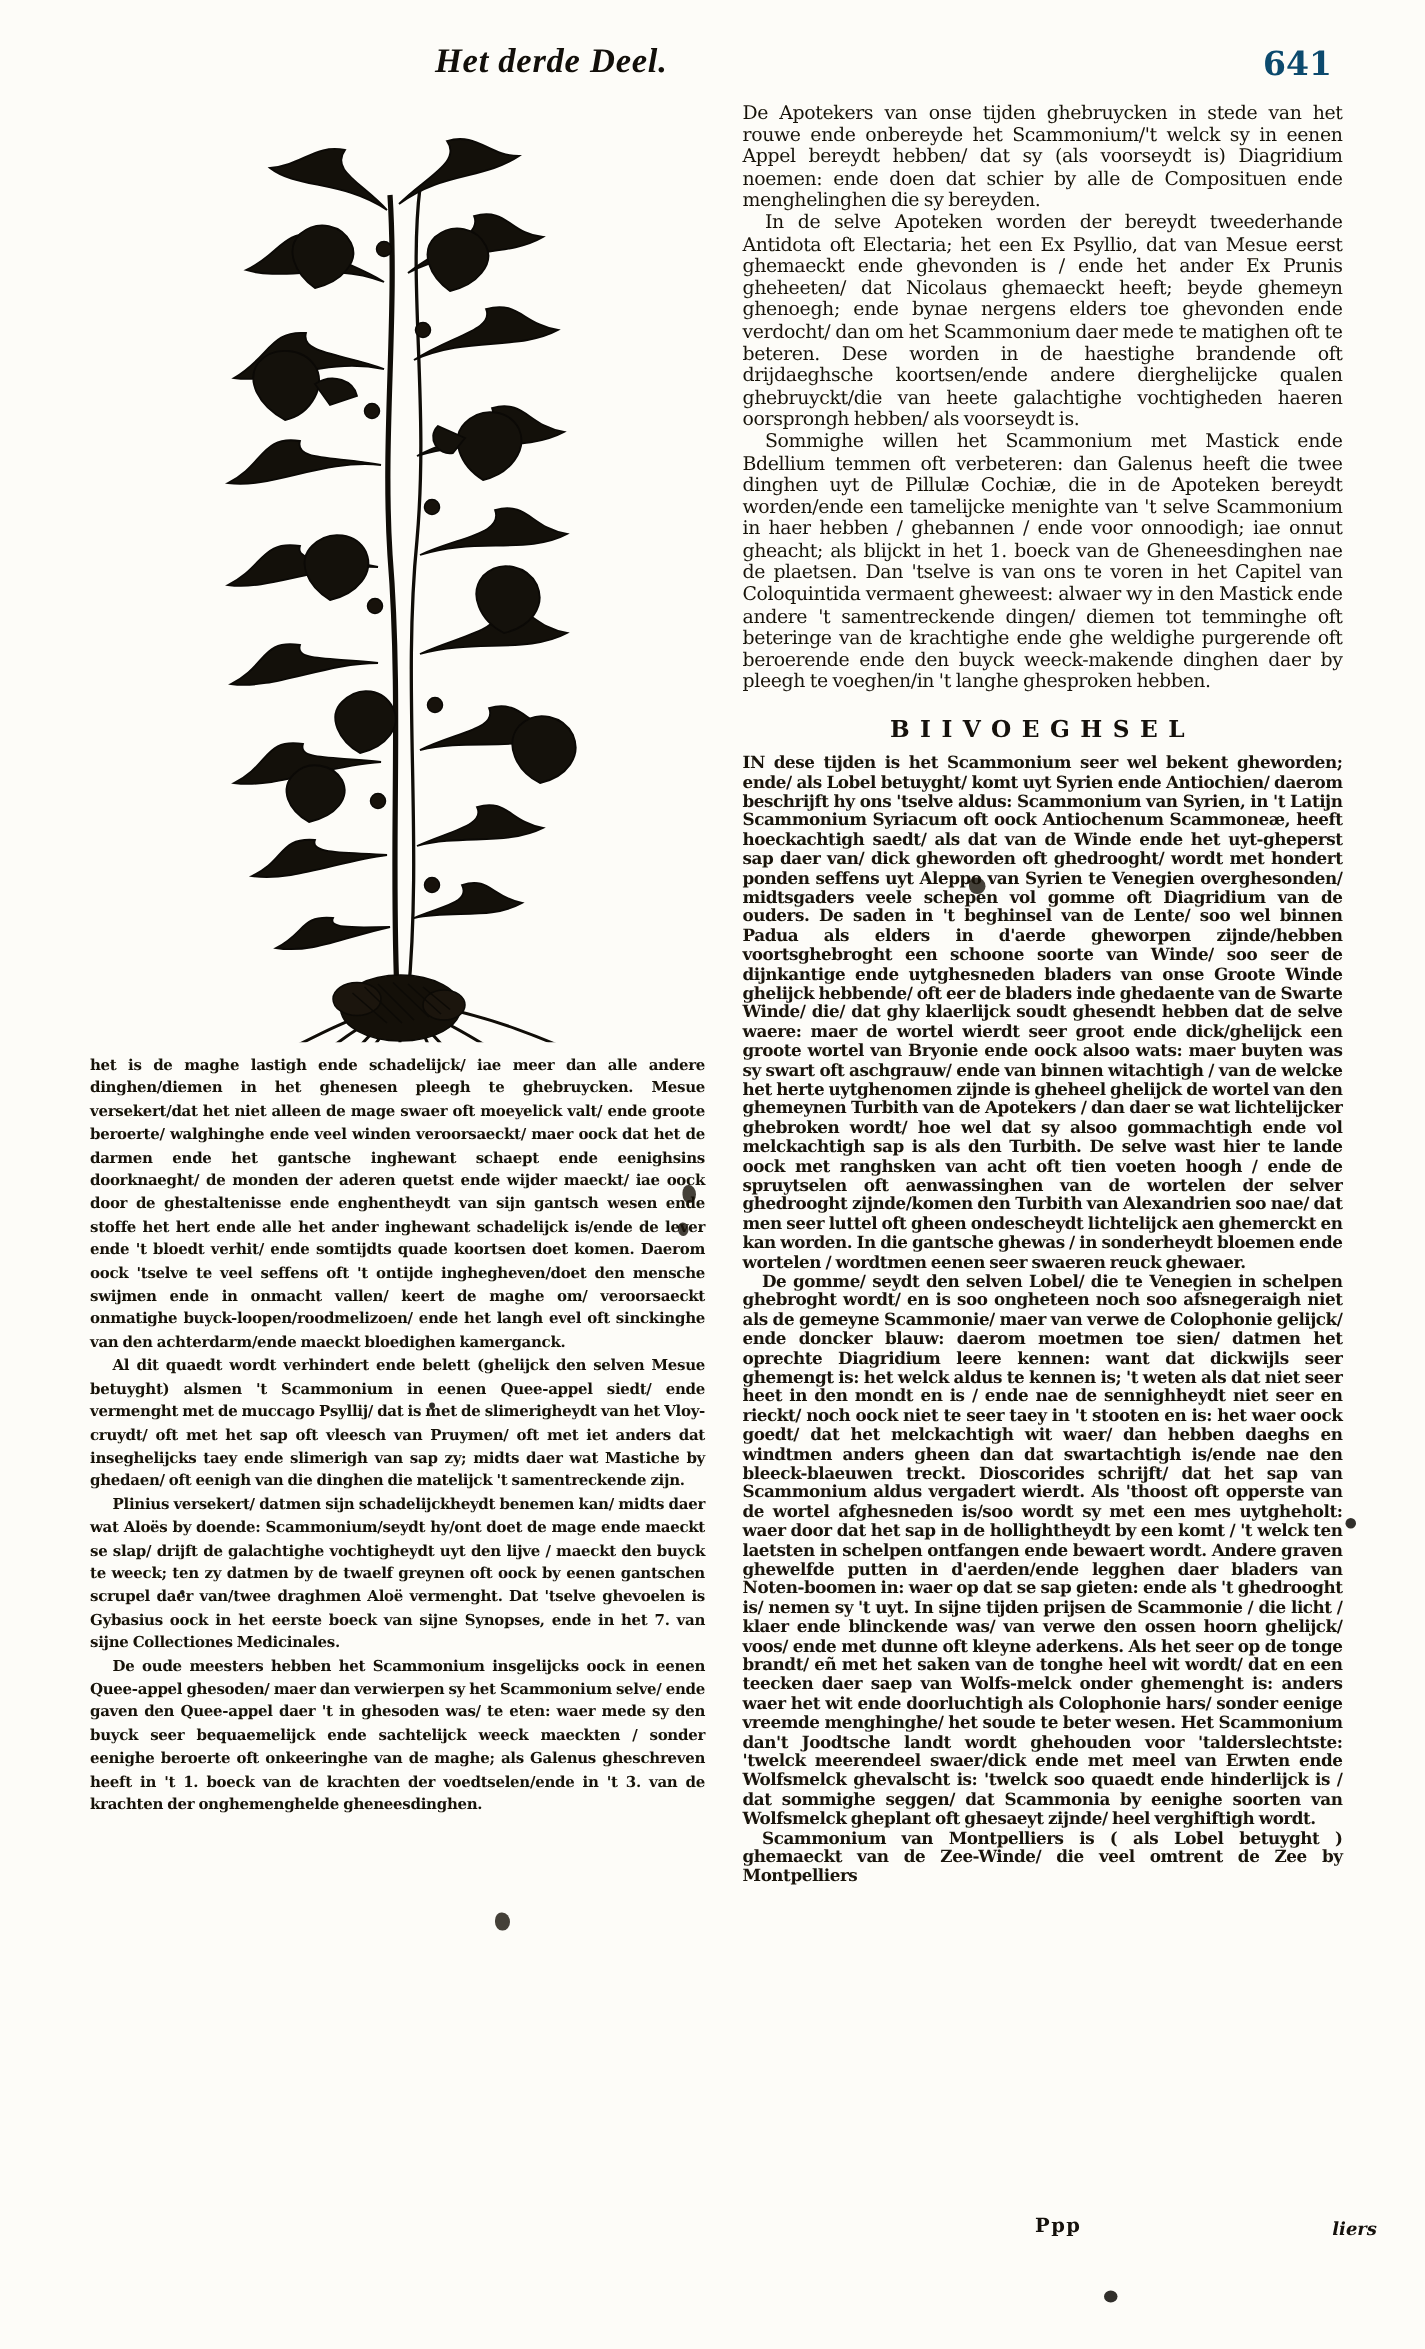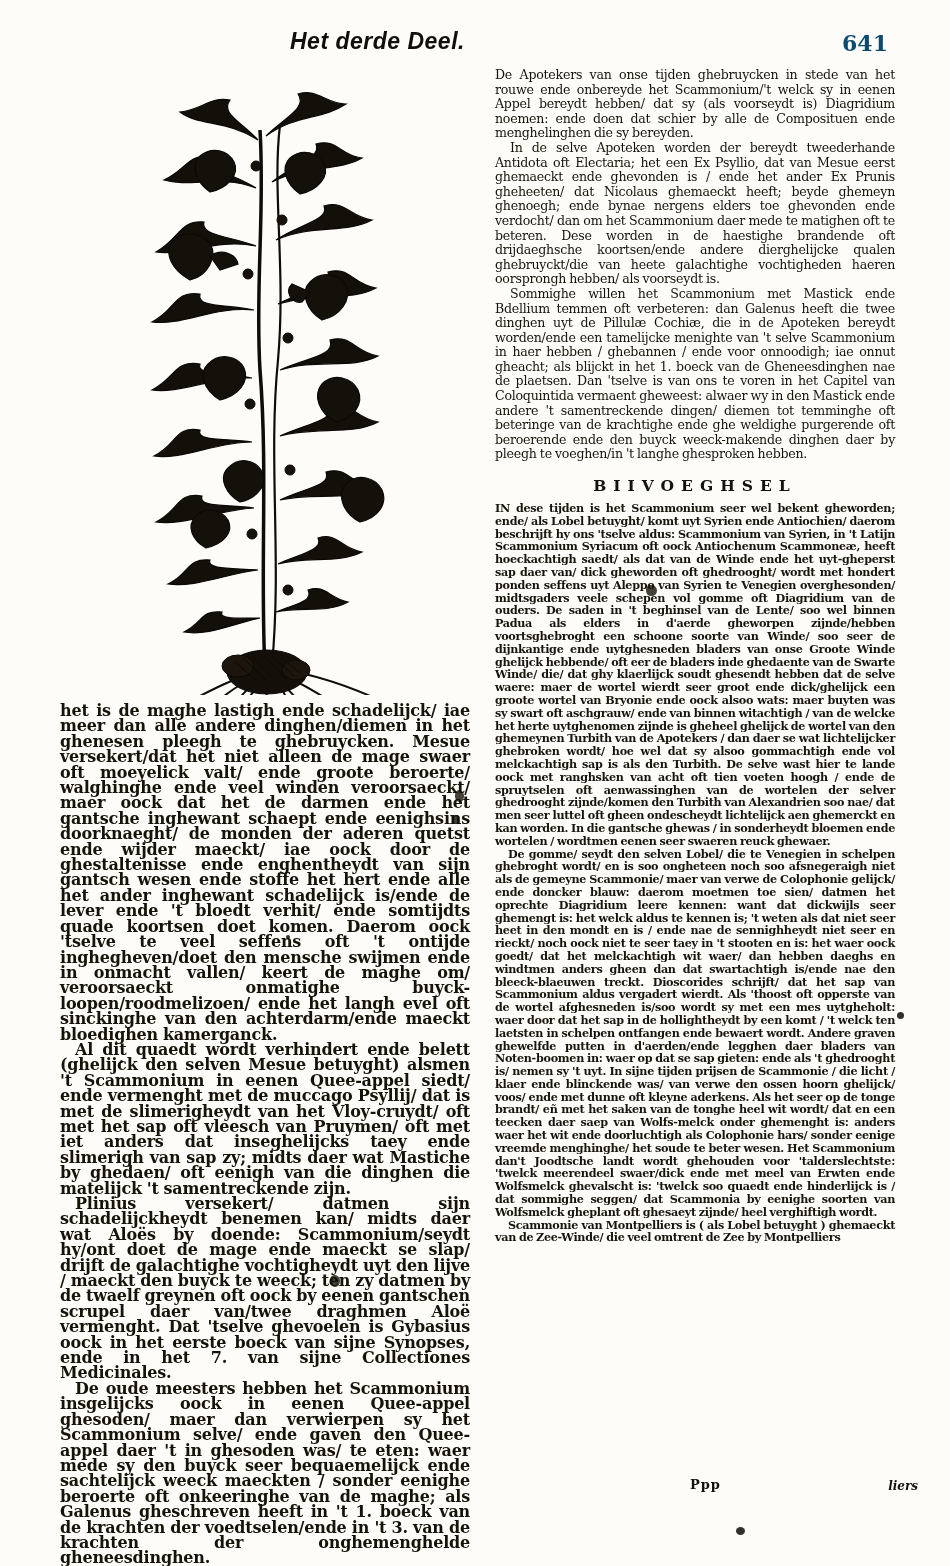--- a/index.html
+++ b/index.html
@@ -25,21 +25,21 @@
     position: absolute;
     top: 28px;
     left: 60px;
     right: 40px;
     height: 36px;
   }
   .rh-left {
     position: absolute;
     left: 230px;
     top: 0;
-    font-family: Liberation Sans, sans-serif;
+    font-family: Liberation Serif, serif;
     font-weight: bold;
     font-size: 23px;
     letter-spacing: 0.5px;
     color: #120f0a;
     font-style: italic;
   }
   .rh-right {
     position: absolute;
     left: 505px;
     top: 0;
@@ -84,21 +84,21 @@
     position: relative;
     width: 410px;
     height: 625px;
     margin: 0 auto 8px auto;
     overflow: hidden;
   }
   .woodcut svg { display: block; }
   
   .blackletter {
     font-family: "DejaVu Serif", serif;
-    font-size: 16px;
+    font-size: 10px;
     line-height: 15.4px;
     text-align: justify;
     font-weight: bold;
     letter-spacing: -0.2px;
     word-spacing: -0.5px;
     color: #171309;
   }
   .blackletter p {
     margin: 0 0 0 0;
     text-indent: 15px;
@@ -284,21 +284,21 @@
       <p class="first">De Apotekers van onse tijden ghebruycken in stede van het rouwe ende onbereyde het Scammonium/'t welck sy in eenen Appel bereydt hebben/ dat sy (als voorseydt is) Diagridium noemen: ende doen dat schier by alle de Composituen ende menghelinghen die sy bereyden.</p>
       <p>In de selve Apoteken worden der bereydt tweederhande Antidota oft Electaria; het een Ex Psyllio, dat van Mesue eerst ghemaeckt ende ghevonden is / ende het ander Ex Prunis gheheeten/ dat Nicolaus ghemaeckt heeft; beyde ghemeyn ghenoegh; ende bynae nergens elders toe ghevonden ende verdocht/ dan om het Scammonium daer mede te matighen oft te beteren. Dese worden in de haestighe brandende oft drijdaeghsche koortsen/ende andere dierghelijcke qualen ghebruyckt/die van heete galachtighe vochtigheden haeren oorsprongh hebben/ als voorseydt is.</p>
       <p>Sommighe willen het Scammonium met Mastick ende Bdellium temmen oft verbeteren: dan Galenus heeft die twee dinghen uyt de Pillulæ Cochiæ, die in de Apoteken bereydt worden/ende een tamelijcke menighte van 't selve Scammonium in haer hebben / ghebannen / ende voor onnoodigh; iae onnut gheacht; als blijckt in het 1. boeck van de Gheneesdinghen nae de plaetsen. Dan 'tselve is van ons te voren in het Capitel van Coloquintida vermaent gheweest: alwaer wy in den Mastick ende andere 't samentreckende dingen/ diemen tot temminghe oft beteringe van de krachtighe ende ghe weldighe purgerende oft beroerende ende den buyck weeck-makende dinghen daer by pleegh te voeghen/in 't langhe ghesproken hebben.</p>
     </div>
 
     <div class="section-title">BIIVOEGHSEL</div>
 
     <div class="smalltext">
       <p class="first">IN dese tijden is het Scammonium seer wel bekent gheworden; ende/ als Lobel betuyght/ komt uyt Syrien ende Antiochien/ daerom beschrijft hy ons 'tselve aldus: Scammonium van Syrien, in 't Latijn Scammonium Syriacum oft oock Antiochenum Scammoneæ, heeft hoeckachtigh saedt/ als dat van de Winde ende het uyt-gheperst sap daer van/ dick gheworden oft ghedrooght/ wordt met hondert ponden seffens uyt Aleppo van Syrien te Venegien overghesonden/ midtsgaders veele schepen vol gomme oft Diagridium van de ouders. De saden in 't beghinsel van de Lente/ soo wel binnen Padua als elders in d'aerde gheworpen zijnde/hebben voortsghebroght een schoone soorte van Winde/ soo seer de dijnkantige ende uytghesneden bladers van onse Groote Winde ghelijck hebbende/ oft eer de bladers inde ghedaente van de Swarte Winde/ die/ dat ghy klaerlijck soudt ghesendt hebben dat de selve waere: maer de wortel wierdt seer groot ende dick/ghelijck een groote wortel van Bryonie ende oock alsoo wats: maer buyten was sy swart oft aschgrauw/ ende van binnen witachtigh / van de welcke het herte uytghenomen zijnde is gheheel ghelijck de wortel van den ghemeynen Turbith van de Apotekers / dan daer se wat lichtelijcker ghebroken wordt/ hoe wel dat sy alsoo gommachtigh ende vol melckachtigh sap is als den Turbith. De selve wast hier te lande oock met ranghsken van acht oft tien voeten hoogh / ende de spruytselen oft aenwassinghen van de wortelen der selver ghedrooght zijnde/komen den Turbith van Alexandrien soo nae/ dat men seer luttel oft gheen ondescheydt lichtelijck aen ghemerckt en kan worden. In die gantsche ghewas / in sonderheydt bloemen ende wortelen / wordtmen eenen seer swaeren reuck ghewaer.</p>
       <p>De gomme/ seydt den selven Lobel/ die te Venegien in schelpen ghebroght wordt/ en is soo ongheteen noch soo afsnegeraigh niet als de gemeyne Scammonie/ maer van verwe de Colophonie gelijck/ ende doncker blauw: daerom moetmen toe sien/ datmen het oprechte Diagridium leere kennen: want dat dickwijls seer ghemengt is: het welck aldus te kennen is; 't weten als dat niet seer heet in den mondt en is / ende nae de sennighheydt niet seer en rieckt/ noch oock niet te seer taey in 't stooten en is: het waer oock goedt/ dat het melckachtigh wit waer/ dan hebben daeghs en windtmen anders gheen dan dat swartachtigh is/ende nae den bleeck-blaeuwen treckt. Dioscorides schrijft/ dat het sap van Scammonium aldus vergadert wierdt. Als 'thoost oft opperste van de wortel afghesneden is/soo wordt sy met een mes uytgheholt: waer door dat het sap in de hollightheydt by een komt / 't welck ten laetsten in schelpen ontfangen ende bewaert wordt. Andere graven ghewelfde putten in d'aerden/ende legghen daer bladers van Noten-boomen in: waer op dat se sap gieten: ende als 't ghedrooght is/ nemen sy 't uyt. In sijne tijden prijsen de Scammonie / die licht / klaer ende blinckende was/ van verwe den ossen hoorn ghelijck/ voos/ ende met dunne oft kleyne aderkens. Als het seer op de tonge brandt/ eñ met het saken van de tonghe heel wit wordt/ dat en een teecken daer saep van Wolfs-melck onder ghemenght is: anders waer het wit ende doorluchtigh als Colophonie hars/ sonder eenige vreemde menghinghe/ het soude te beter wesen. Het Scammonium dan't Joodtsche landt wordt ghehouden voor 'talderslechtste: 'twelck meerendeel swaer/dick ende met meel van Erwten ende Wolfsmelck ghevalscht is: 'twelck soo quaedt ende hinderlijck is / dat sommighe seggen/ dat Scammonia by eenighe soorten van Wolfsmelck gheplant oft ghesaeyt zijnde/ heel verghiftigh wordt.</p>
-      <p>Scammonie van Montpelliers is ( als Lobel betuyght ) ghemaeckt van de Zee-Winde/ die veel omtrent de Zee by Montpelliers</p>
+      <p>Scammonium van Montpelliers is ( als Lobel betuyght ) ghemaeckt van de Zee-Winde/ die veel omtrent de Zee by Montpelliers</p>
     </div>
   </div>
 
   <div class="signature">Ppp</div>
   <div class="catchword">liers</div>
 
   <div class="blotch" style="left:455px;top:790px;width:9px;height:12px;"></div>
   <div class="blotch" style="left:452px;top:815px;width:7px;height:9px;"></div>
   <div class="blotch" style="left:330px;top:1275px;width:10px;height:12px;"></div>
   <div class="blotch" style="left:646px;top:585px;width:11px;height:11px;"></div>

